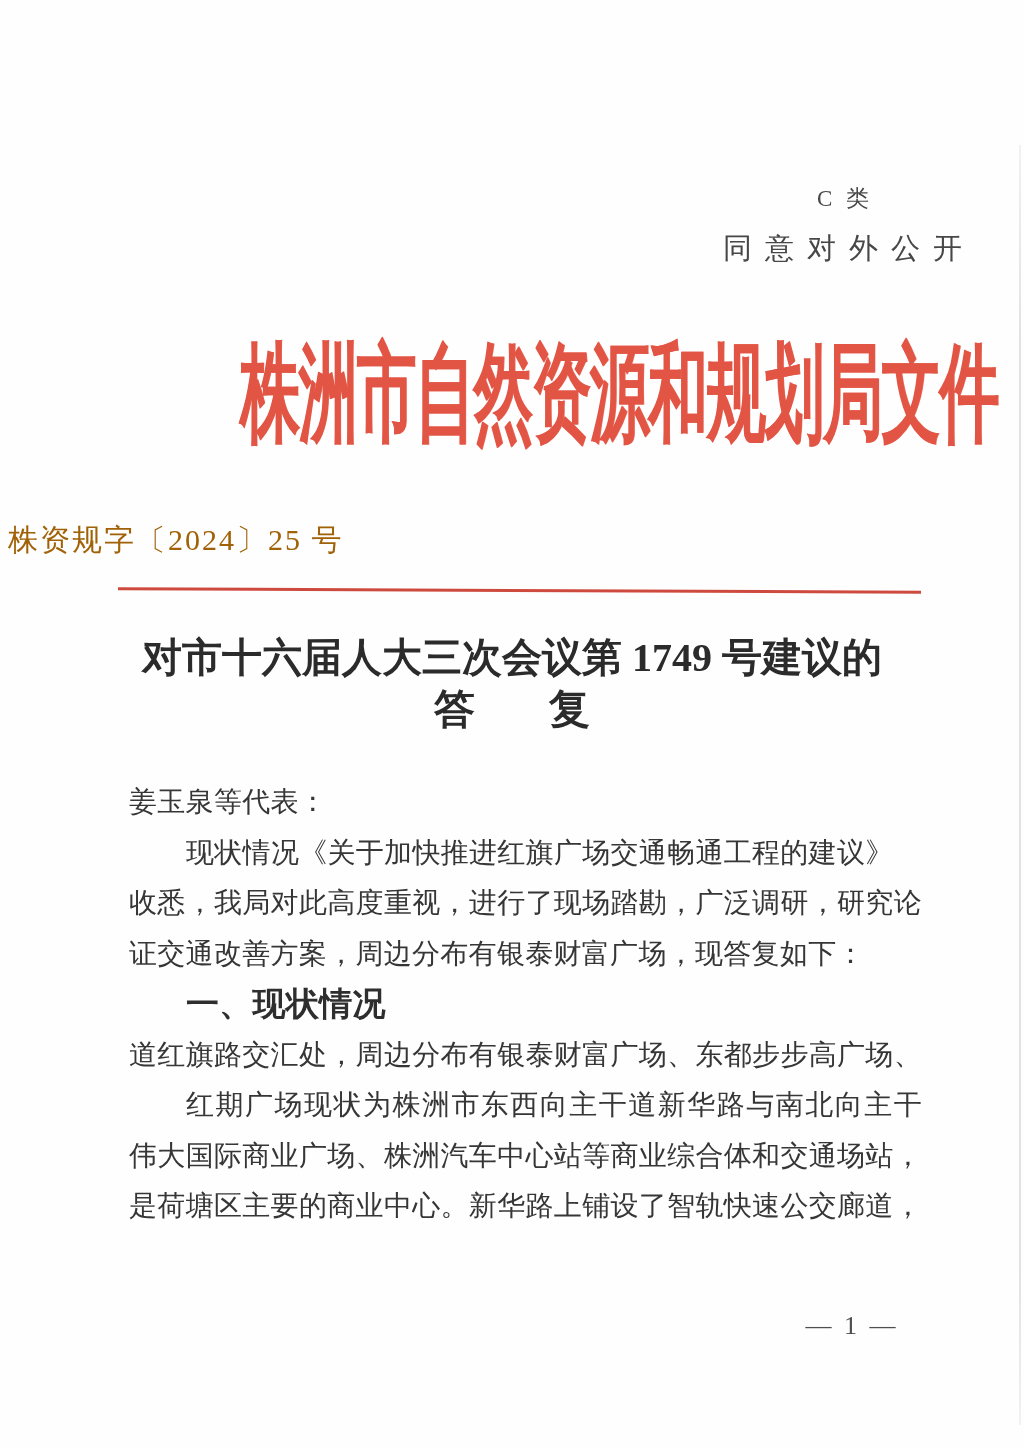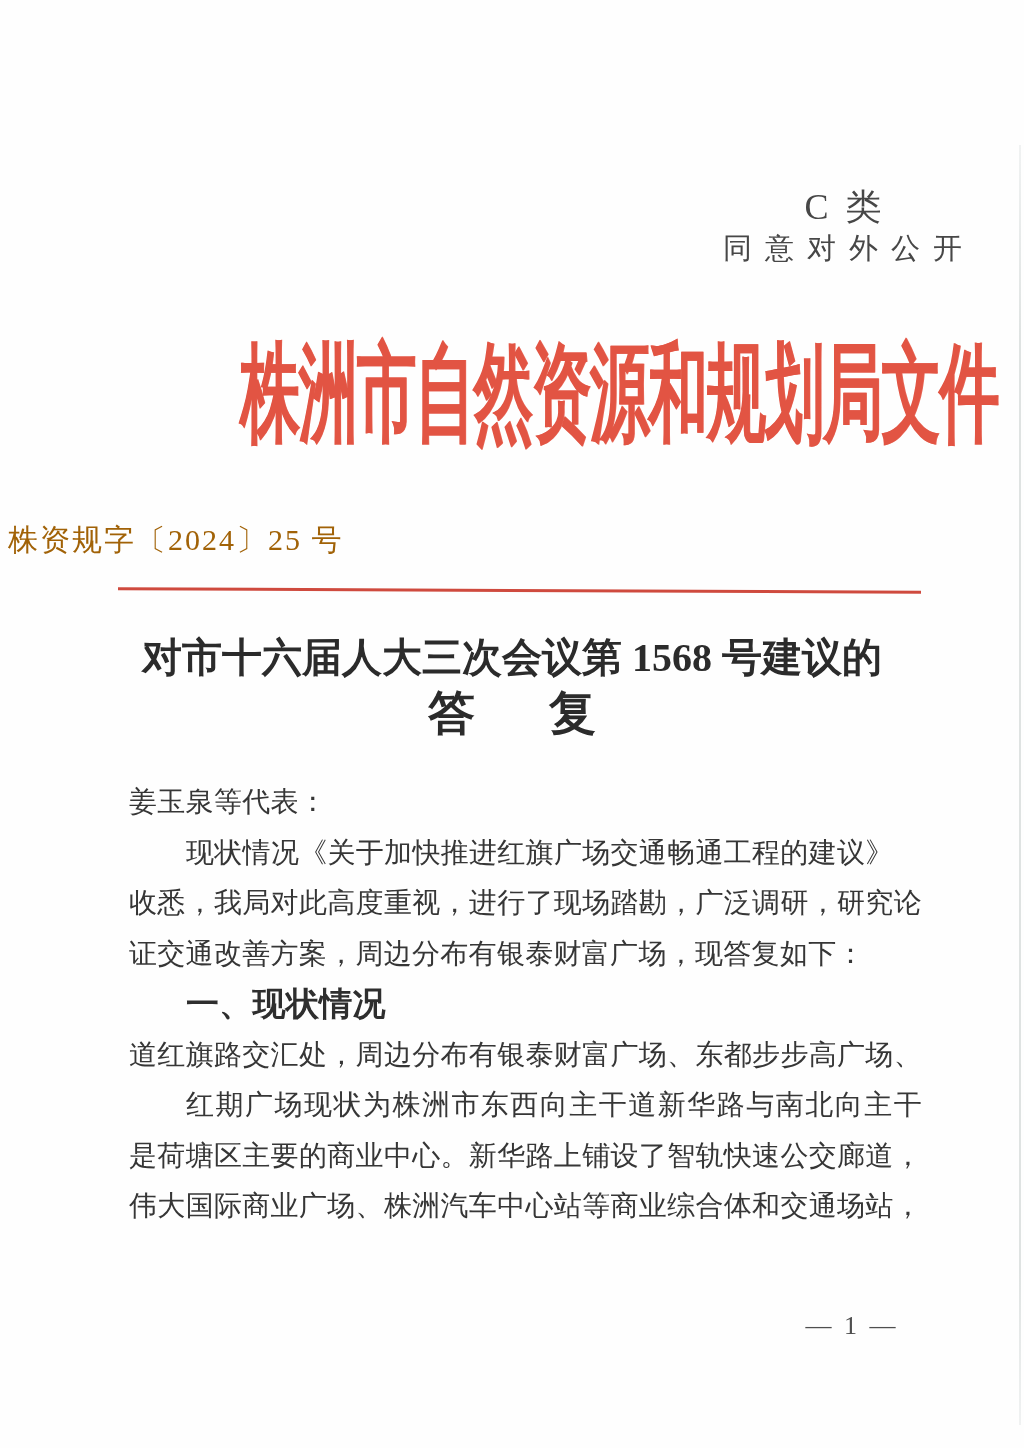--- a/index.html
+++ b/index.html
@@ -25,21 +25,21 @@
     width: 2px;
     height: 1280px;
     background: linear-gradient(#f0f2f2, #dfe3e2 15%, #dfe3e2 88%, #f0f2f2);
   }
   .classification {
     position: absolute;
     top: 183px;
     left: 770px;
     width: 150px;
     text-align: center;
-    font-size: 36px;
+    font-size: 23px;
     letter-spacing: 4px;
     color: #474747;
   }
   .publicity {
     position: absolute;
     top: 229px;
     left: 685px;
     width: 290px;
     text-align: right;
     font-size: 29px;
@@ -97,21 +97,21 @@
     font-weight: bold;
     color: #2b2b2b;
     white-space: nowrap;
   }
   .doc-title-reply {
     position: absolute;
     top: 682px;
     left: 0;
     width: 1024px;
     text-align: center;
-    font-size: 47px;
+    font-size: 41px;
     font-weight: bold;
     color: #2b2b2b;
   }
   .reply-gap {
     display: inline-block;
     width: 74px;
   }
   .body-block {
     position: absolute;
     top: 777px;
@@ -163,33 +163,33 @@
   <div class="publicity">同意对外公开</div>
 
   <div class="agency-header">
     <span class="stretch">株洲市自然资源和规划局文件</span>
   </div>
 
   <div class="doc-number">株资规字〔2024〕25 号</div>
 
   <div class="red-rule"></div>
 
-  <div class="doc-title">对市十六届人大三次会议第 1568 号建议的</div>
+  <div class="doc-title">对市十六届人大三次会议第 1749 号建议的</div>
 
   <div class="doc-title-reply">
     <span>答</span><span class="reply-gap"></span><span>复</span>
   </div>
 
   <div class="body-block">
     <div class="bline">姜玉泉等代表：</div>
     <div class="bline indent">现状情况《关于加快推进红旗广场交通畅通工程的建议》</div>
     <div class="bline just">收悉，我局对此高度重视，进行了现场踏勘，广泛调研，研究论</div>
     <div class="bline">证交通改善方案，周边分布有银泰财富广场，现答复如下：</div>
     <div class="bline heading-line indent">一、现状情况</div>
     <div class="bline just">道红旗路交汇处，周边分布有银泰财富广场、东都步步高广场、</div>
     <div class="bline just indent">红期广场现状为株洲市东西向主干道新华路与南北向主干</div>
+    <div class="bline just">伟大国际商业广场、株洲汽车中心站等商业综合体和交通场站，</div>
     <div class="bline just">是荷塘区主要的商业中心。新华路上铺设了智轨快速公交廊道，</div>
-    <div class="bline just">伟大国际商业广场、株洲汽车中心站等商业综合体和交通场站，</div>
   </div>
 
   <div class="page-number">— 1 —</div>
 
 </div>
 
 </body></html>

